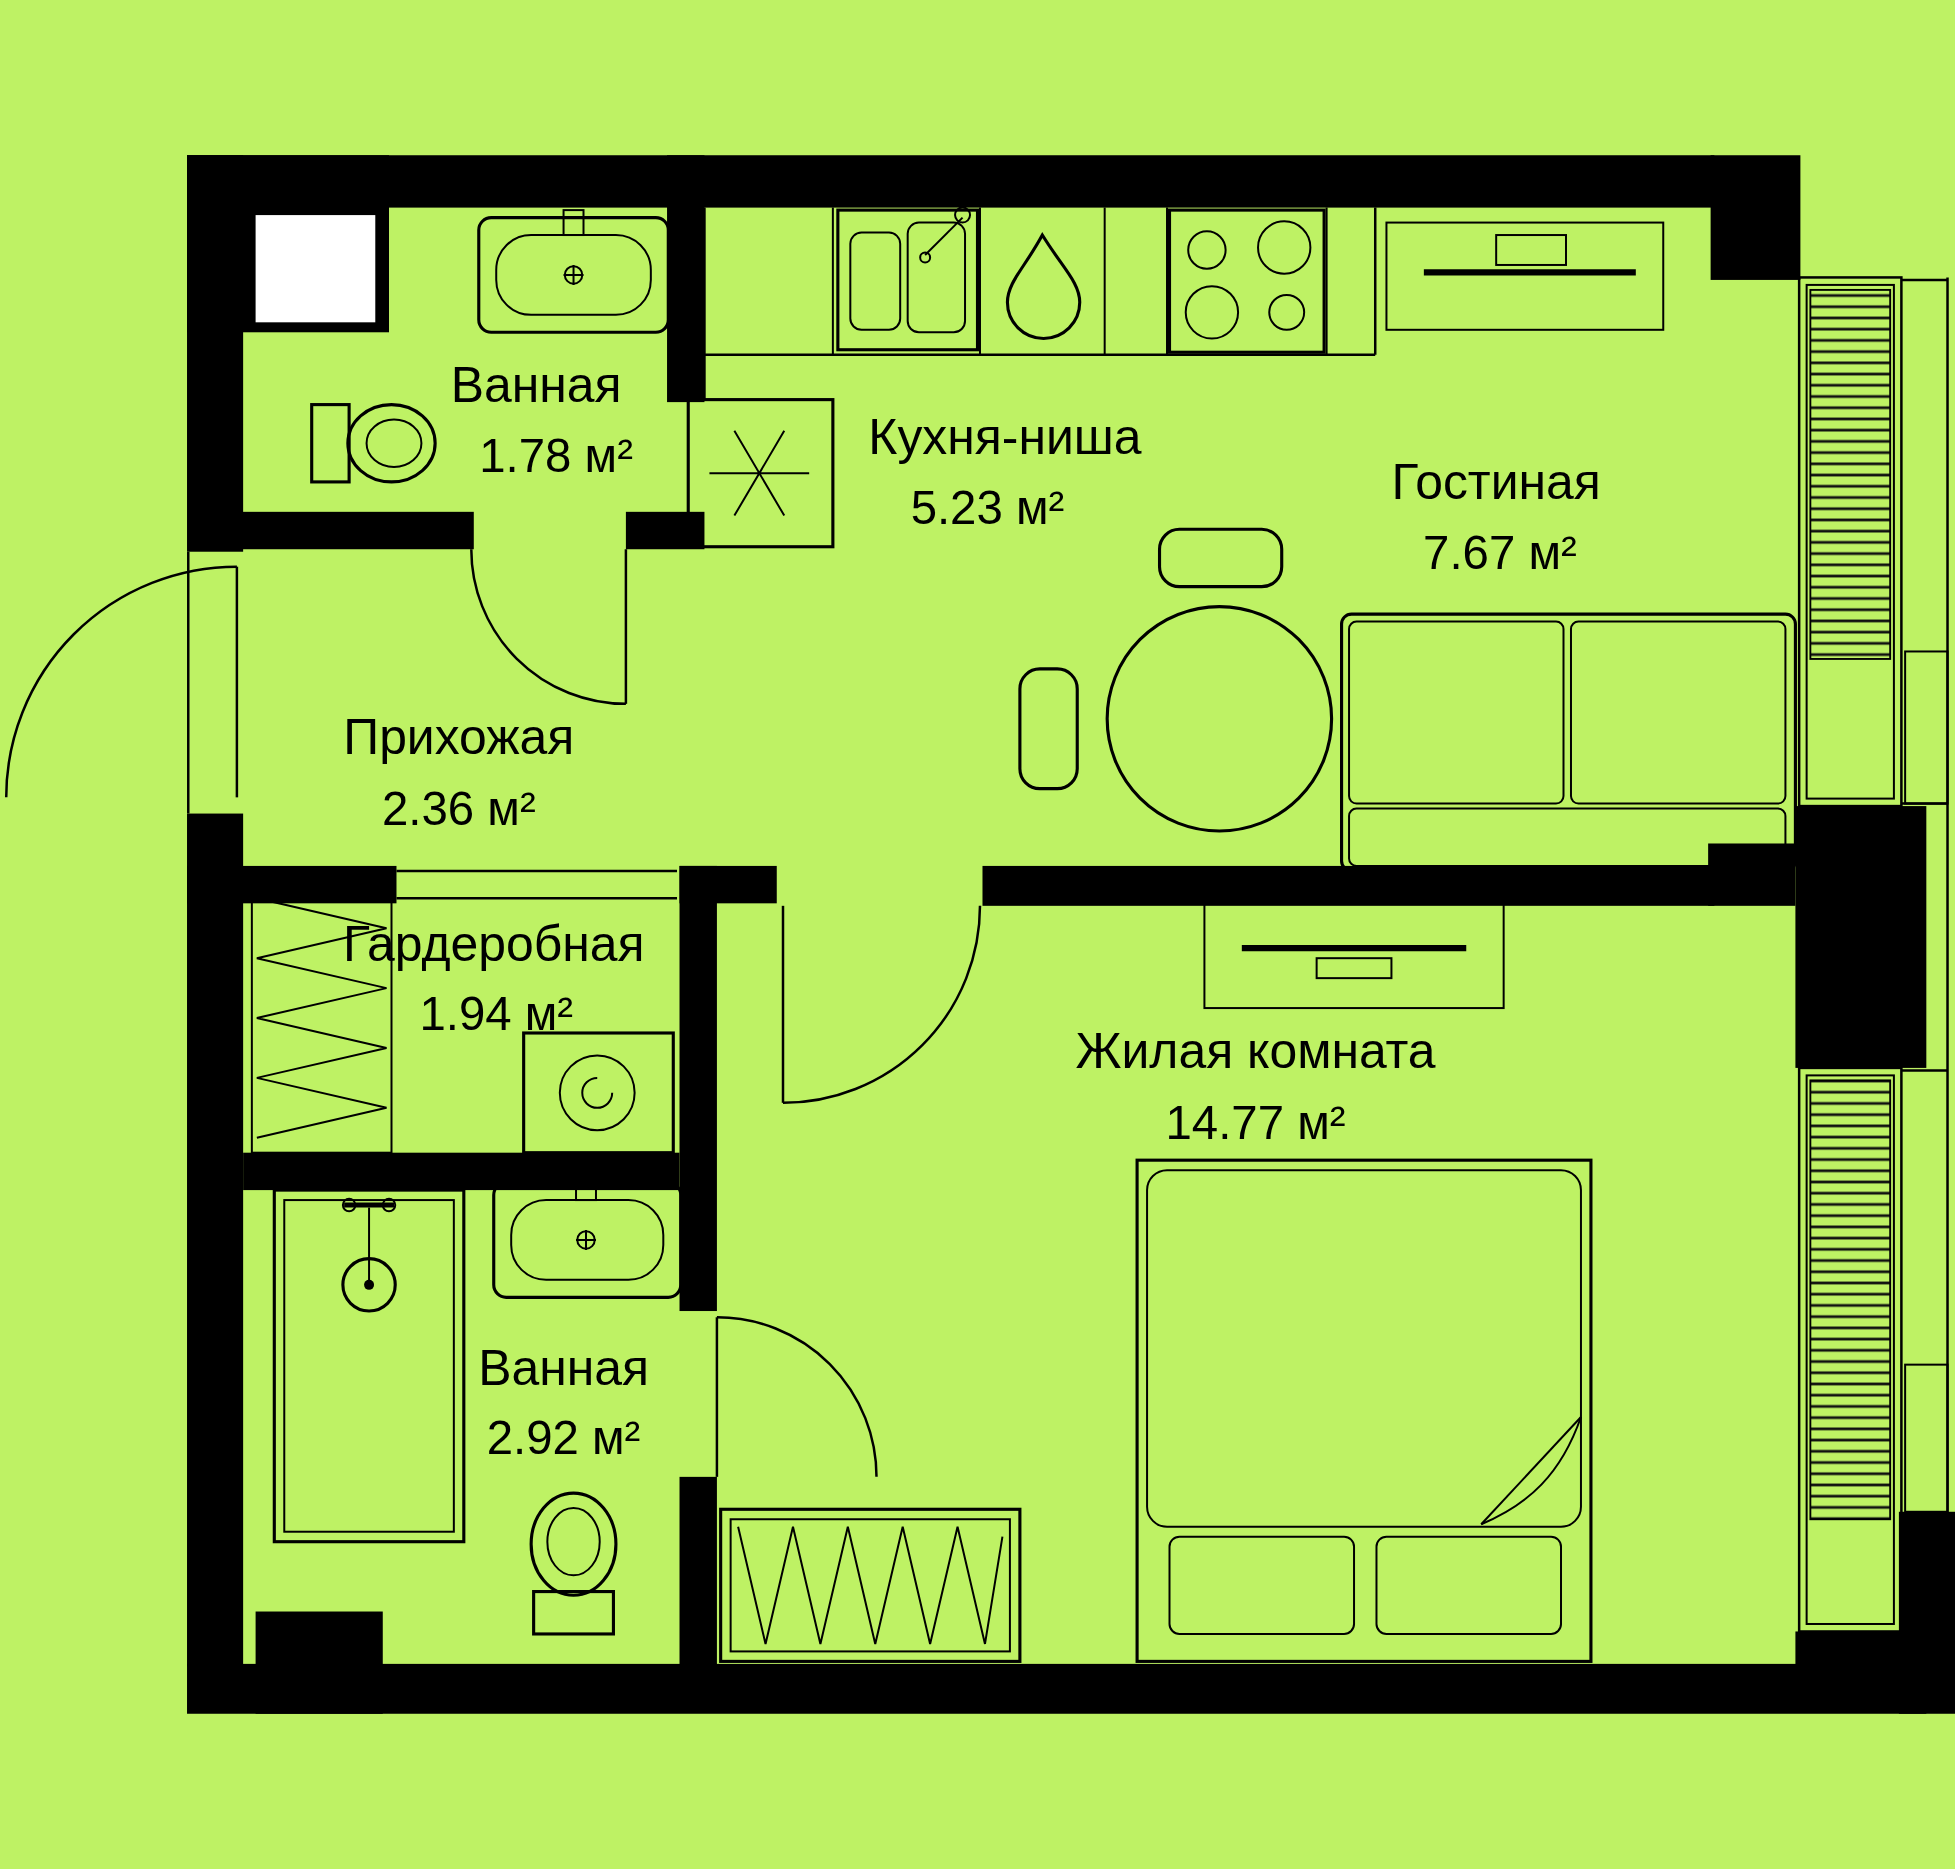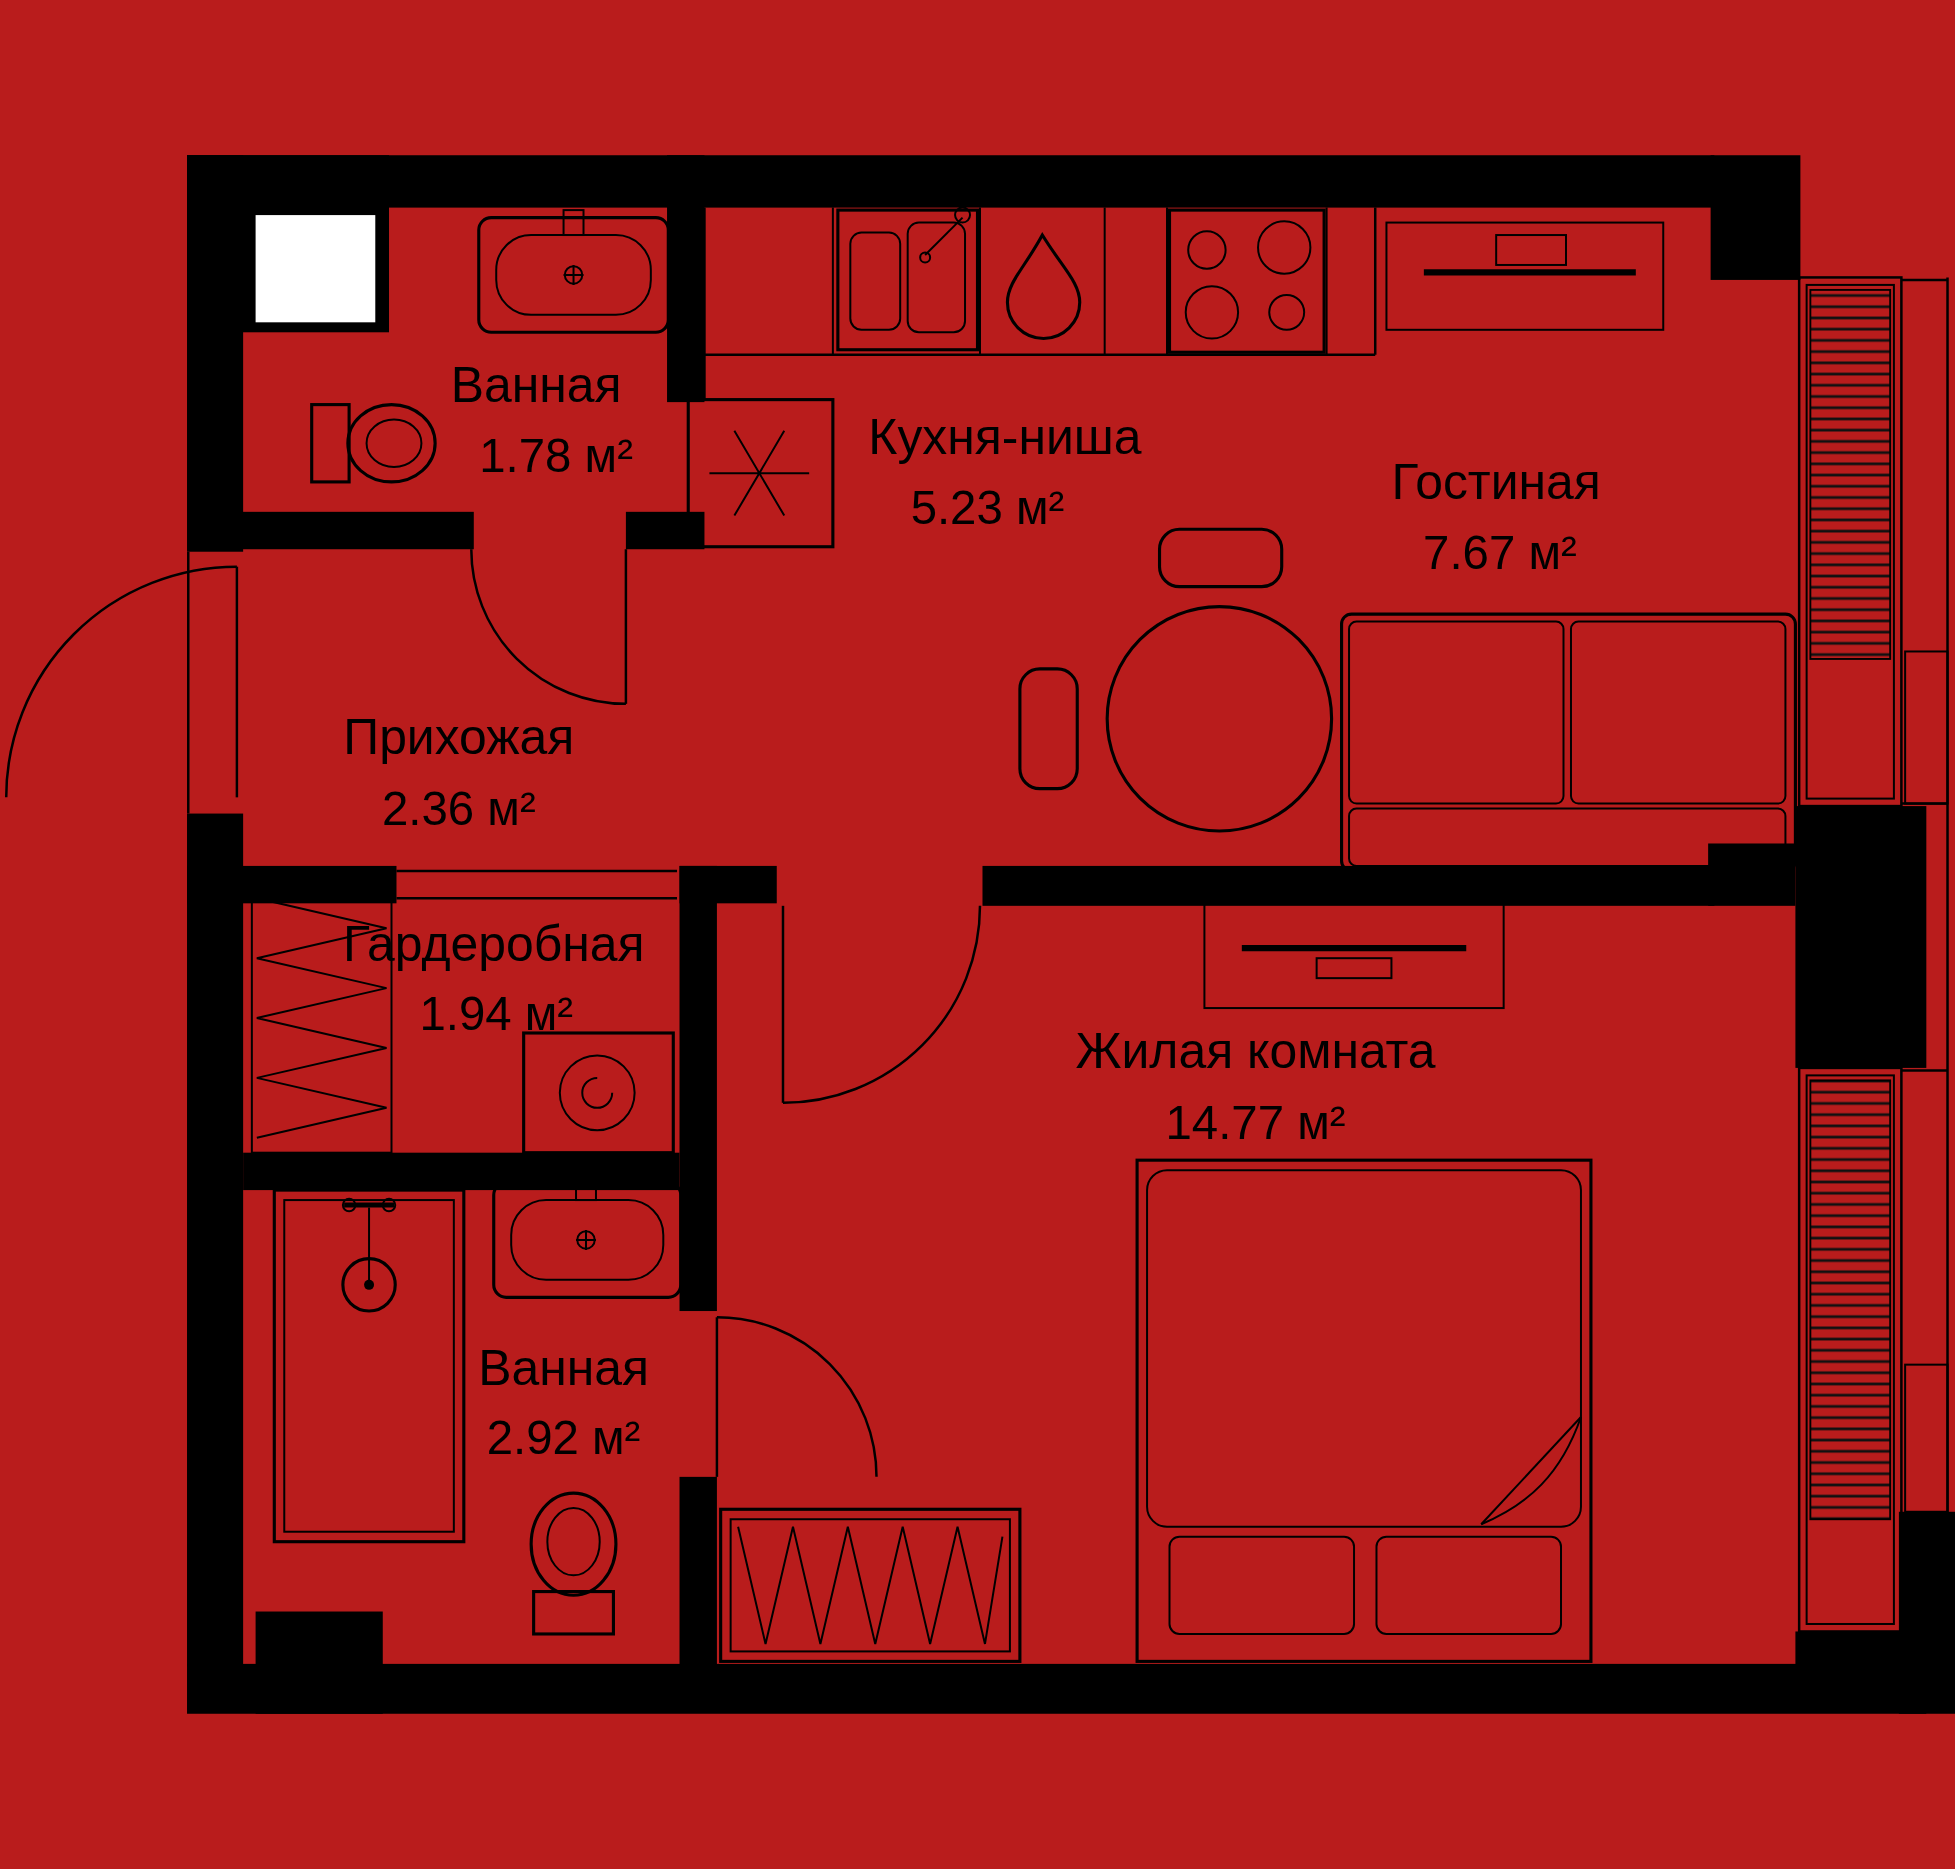--- a/index.html
+++ b/index.html
@@ -1,17 +1,17 @@
 <!DOCTYPE html>
 <html style="font-size:6.3px"><head>
 <meta charset="utf-8">
 <style>
   html,body{margin:0;padding:0;background:#ffffff;height:100%;}
   body{font-family:"Liberation Sans",sans-serif;}
-  #plan-wrap{width:100vw;height:100vh;display:flex;align-items:center;justify-content:center;background:#b91c1c;}
+  #plan-wrap{width:100vw;height:100vh;display:flex;align-items:center;justify-content:center;background:#bef264;}
   svg{display:block;width:100vw;height:100vh;}
   .wall{fill:#000000;stroke:none;}
   .thin{stroke:#000000;stroke-width:2;fill:none;}
   .fix{stroke:#000000;stroke-width:2.5;fill:none;}
   .fix2{stroke:#000000;stroke-width:1.6;fill:none;}
   .arc{stroke:#000000;stroke-width:2;fill:none;}
   .room-name{font-size:40px;fill:#000;text-anchor:middle;}
   .room-area{font-size:38px;fill:#000;text-anchor:middle;}
 </style>
 </head>

